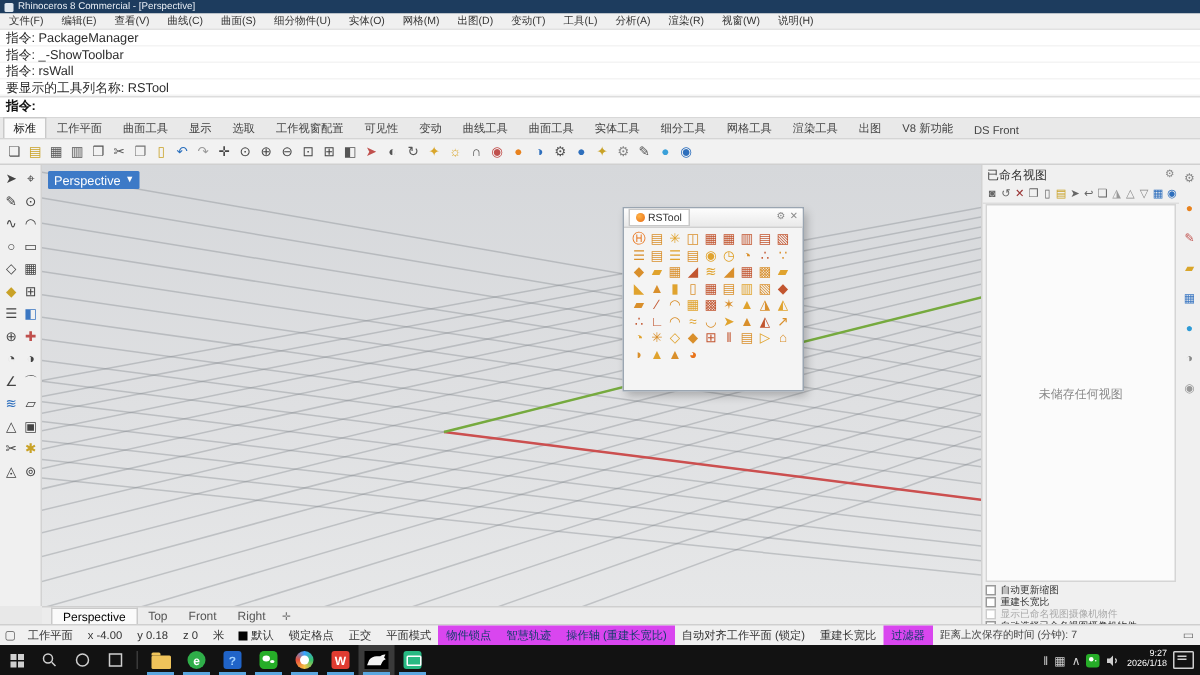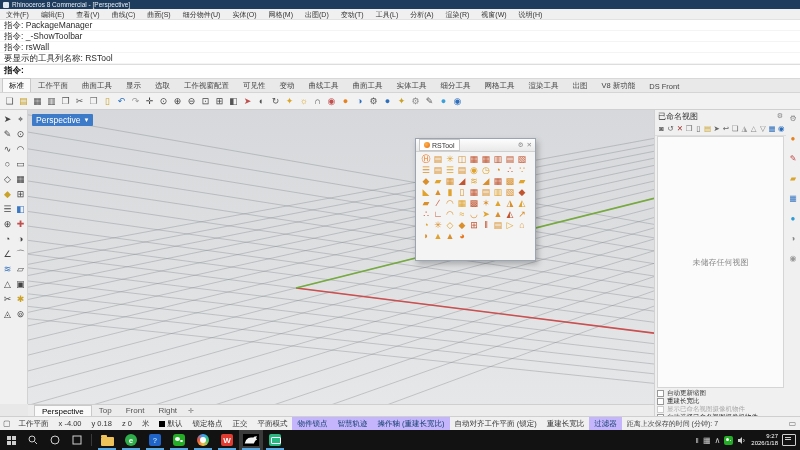--- a/index.html
+++ b/index.html
@@ -78,21 +78,21 @@
   .rs-btn{font-size:6.5px;color:#8a8a8a;line-height:10px;}
   .rs-grid{display:flex;flex-wrap:wrap;padding:2px 0 0 4px;}
   .rsico{width:12px;height:11px;font-size:9px;line-height:11px;text-align:center;}
   
   .statusbar{position:absolute;left:0;top:416px;width:800px;height:14px;background:#f0f0f0;
     border-top:1px solid #cfcfcf;display:flex;align-items:center;box-sizing:border-box;font-size:7.5px;color:#333;}
   .sb-cell{padding:0 5px;white-space:nowrap;line-height:13px;}
   .sb-ico{font-size:8px;color:#555;padding:0 3px;}
   .layer-sw{display:inline-block;width:6px;height:6px;background:#000;vertical-align:-1px;margin-right:2px;}
   .pane{padding:0 5px;white-space:nowrap;line-height:13px;color:#333;}
-  .pane.active{background:#c4b5fd;color:#123c6b;text-align:center;}
+  .pane.active{background:#d946ef;color:#123c6b;text-align:center;}
   .pane.last{font-size:7px;color:#444;}
   .sb-end{margin-left:auto;padding-right:4px;font-size:8px;color:#666;}
   
   .taskbar{position:absolute;left:0;top:430px;width:800px;height:20px;background:#121212;
     display:flex;align-items:center;}
   .tk-sys{display:flex;align-items:center;}
   .tk-btn{width:22px;height:20px;display:flex;align-items:center;justify-content:center;position:relative;}
   .winlogo{display:grid;grid-template-columns:4px 4px;grid-template-rows:4px 4px;gap:1px;}
   .winlogo span{background:#cfcfcf;}
   .tk-sep{width:1px;height:12px;background:#3a3a3a;margin:0 3px;}

